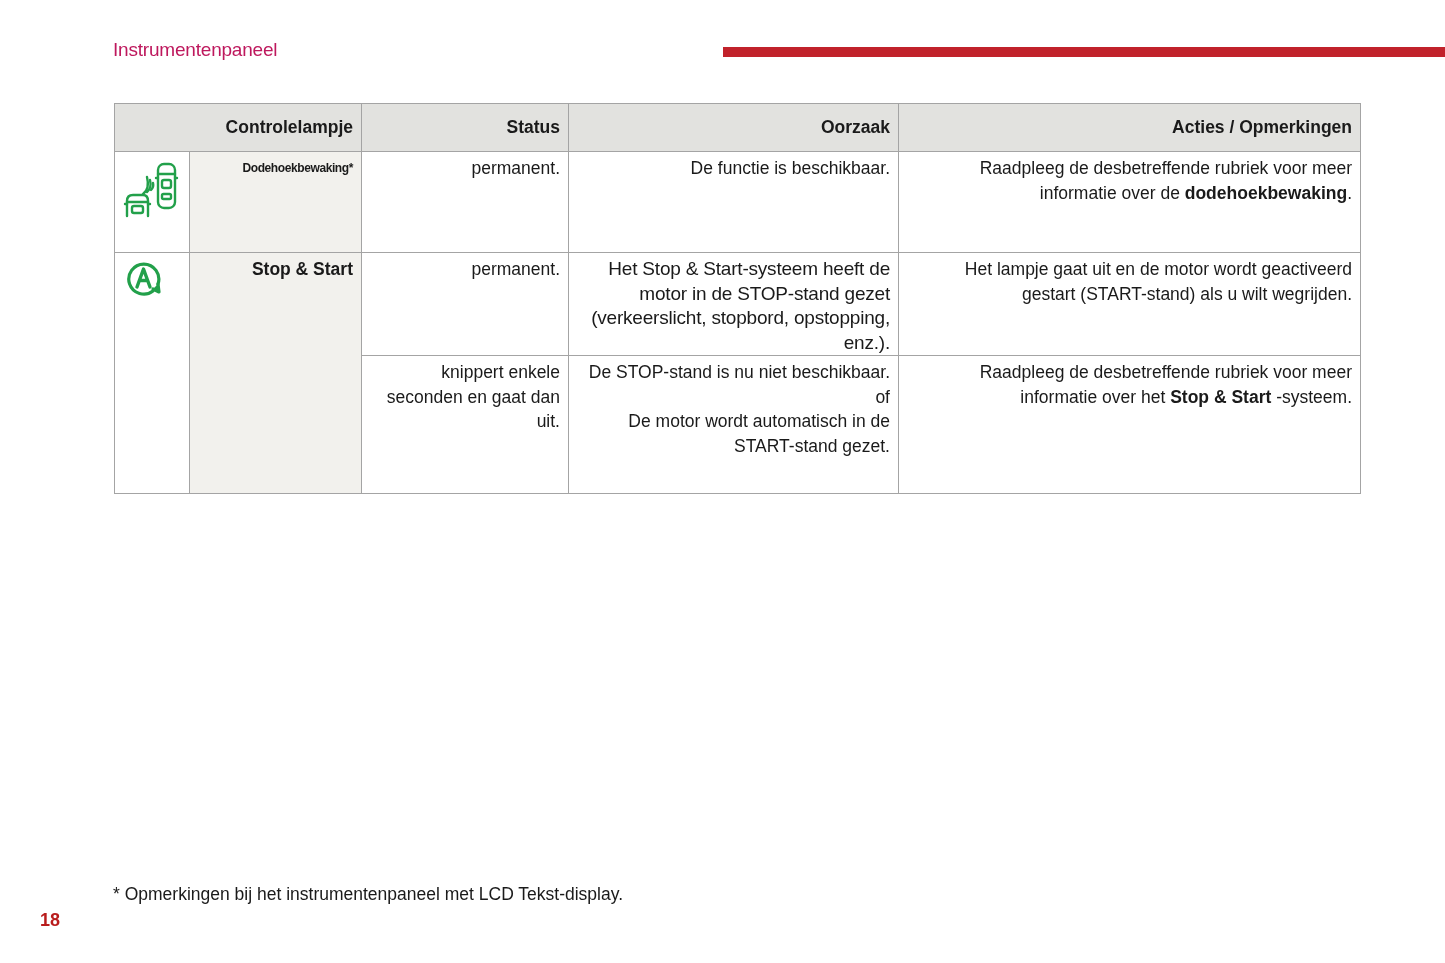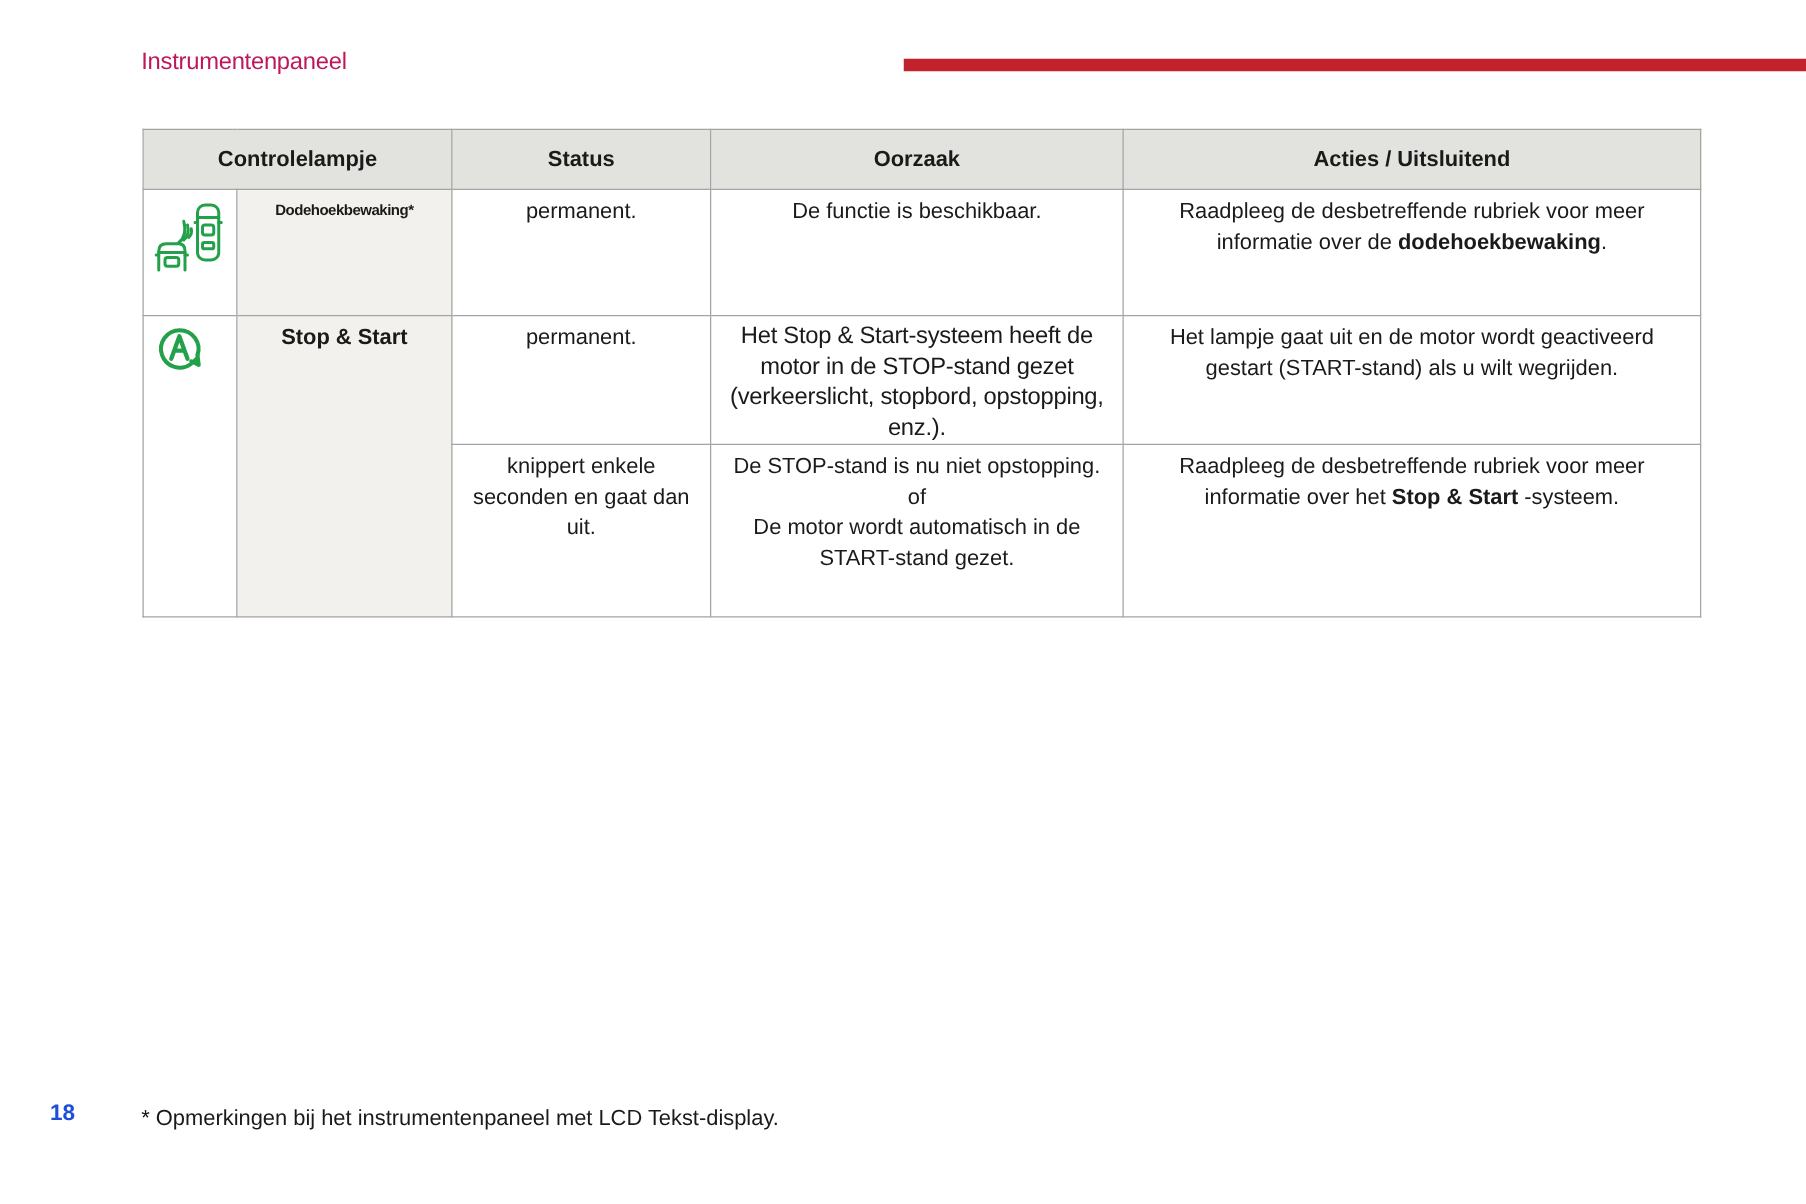--- a/index.html
+++ b/index.html
@@ -12,56 +12,56 @@
     letter-spacing:-0.2px;
   }
   .red-bar {
     position:absolute; left:723px; top:47px; width:722px; height:10px; background:#c1222b;
   }
   table.lamps {
     position:absolute; left:114px; top:103px; width:1247px;
     border-collapse:collapse; font-size:17.5px; line-height:24.5px;
   }
   table.lamps th, table.lamps td {
-    border:1.5px solid #a4a4a4; vertical-align:top; text-align:center;
+    border:1.5px solid #a4a4a4; vertical-align:top; text-align:right;
   }
   table.lamps th {
     background:#e2e2df; font-weight:bold; height:47px; padding:0 8px; vertical-align:middle;
     font-size:17.5px;
   }
   table.lamps td { padding:4px 8px 0 8px; }
   td.icon-cell { width:52px; padding:8px !important; text-align:center; }
   td.name-cell { background:#f2f1ed; width:155px; font-weight:bold; }
   td.name-cell.condensed { font-size:12px; letter-spacing:-0.4px; }
   td.small-text { font-size:19px; letter-spacing:-0.2px; }
   .row-a td { height:84px; }
   .row-b td { height:84px; }
   .row-c td { height:133px; }
   .cause-lines span { display:block; }
   .footnote {
     position:absolute; left:113px; top:884px; font-size:17.5px; color:#1a1a1a;
   }
   .page-number {
-    position:absolute; left:40px; top:880px; font-size:18px; font-weight:bold; color:#1d4ed8;
+    position:absolute; left:40px; top:910px; font-size:18px; font-weight:bold; color:#b91c1c;
   }
   svg { display:block; }
 </style>
 </head>
 <body>
 
 <div class="section-title">Instrumentenpaneel</div>
 <div class="red-bar"></div>
 
 <table class="lamps">
   <thead>
     <tr>
       <th colspan="2">Controlelampje</th>
       <th style="width:190px">Status</th>
       <th style="width:313px">Oorzaak</th>
-      <th>Acties / Uitsluitend</th>
+      <th>Acties / Opmerkingen</th>
     </tr>
   </thead>
   <tbody>
     <tr class="row-a">
       <td class="icon-cell">
         <span>
           <svg width="58" height="58" viewBox="0 0 58 58" fill="none" stroke="#22a04a" stroke-width="2.4" stroke-linecap="round" stroke-linejoin="round">
 
             <rect x="35" y="4" width="17" height="44" rx="6"></rect>
             <path d="M35 14 L52 14"></path>
@@ -96,21 +96,21 @@
         </span>
       </td>
       <td class="name-cell" rowspan="2">Stop &amp; Start</td>
       <td>permanent.</td>
       <td class="small-text">Het Stop &amp; Start-systeem heeft de motor in de STOP-stand gezet (verkeerslicht, stopbord, opstopping, enz.).</td>
       <td><span>Het lampje gaat uit en de motor wordt geactiveerd gestart (START-stand) als u wilt wegrijden.</span></td>
     </tr>
     <tr class="row-c">
       <td>knippert enkele seconden en gaat dan uit.</td>
       <td class="cause-lines">
-        <span>De STOP-stand is nu niet opstopping.</span>
+        <span>De STOP-stand is nu niet beschikbaar.</span>
         <span>of</span>
         <span>De motor wordt automatisch in de START-stand gezet.</span>
       </td>
       <td><span>Raadpleeg de desbetreffende rubriek voor meer informatie over het </span><b>Stop &amp; Start</b><span> -systeem.</span></td>
     </tr>
   </tbody>
 </table>
 
 <div class="footnote">* Opmerkingen bij het instrumentenpaneel met LCD Tekst-display.</div>
 <div class="page-number">18</div>

